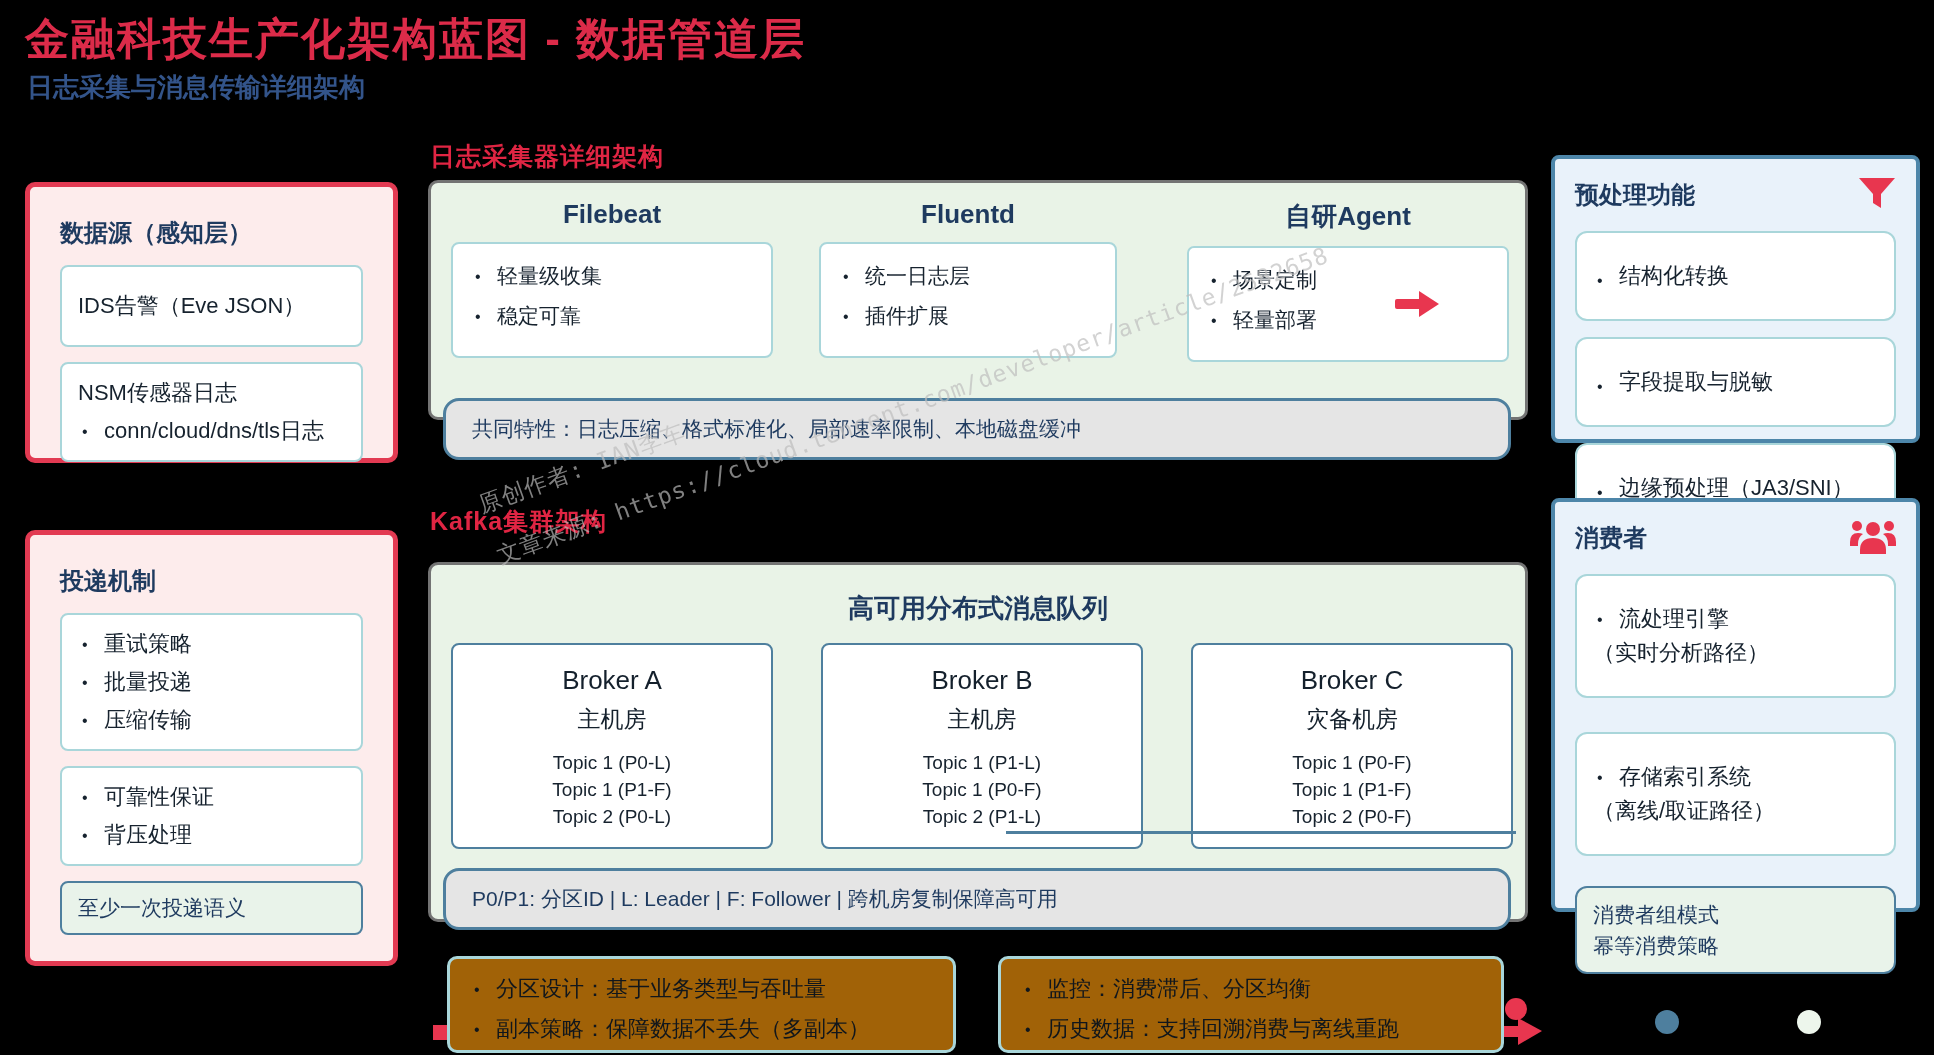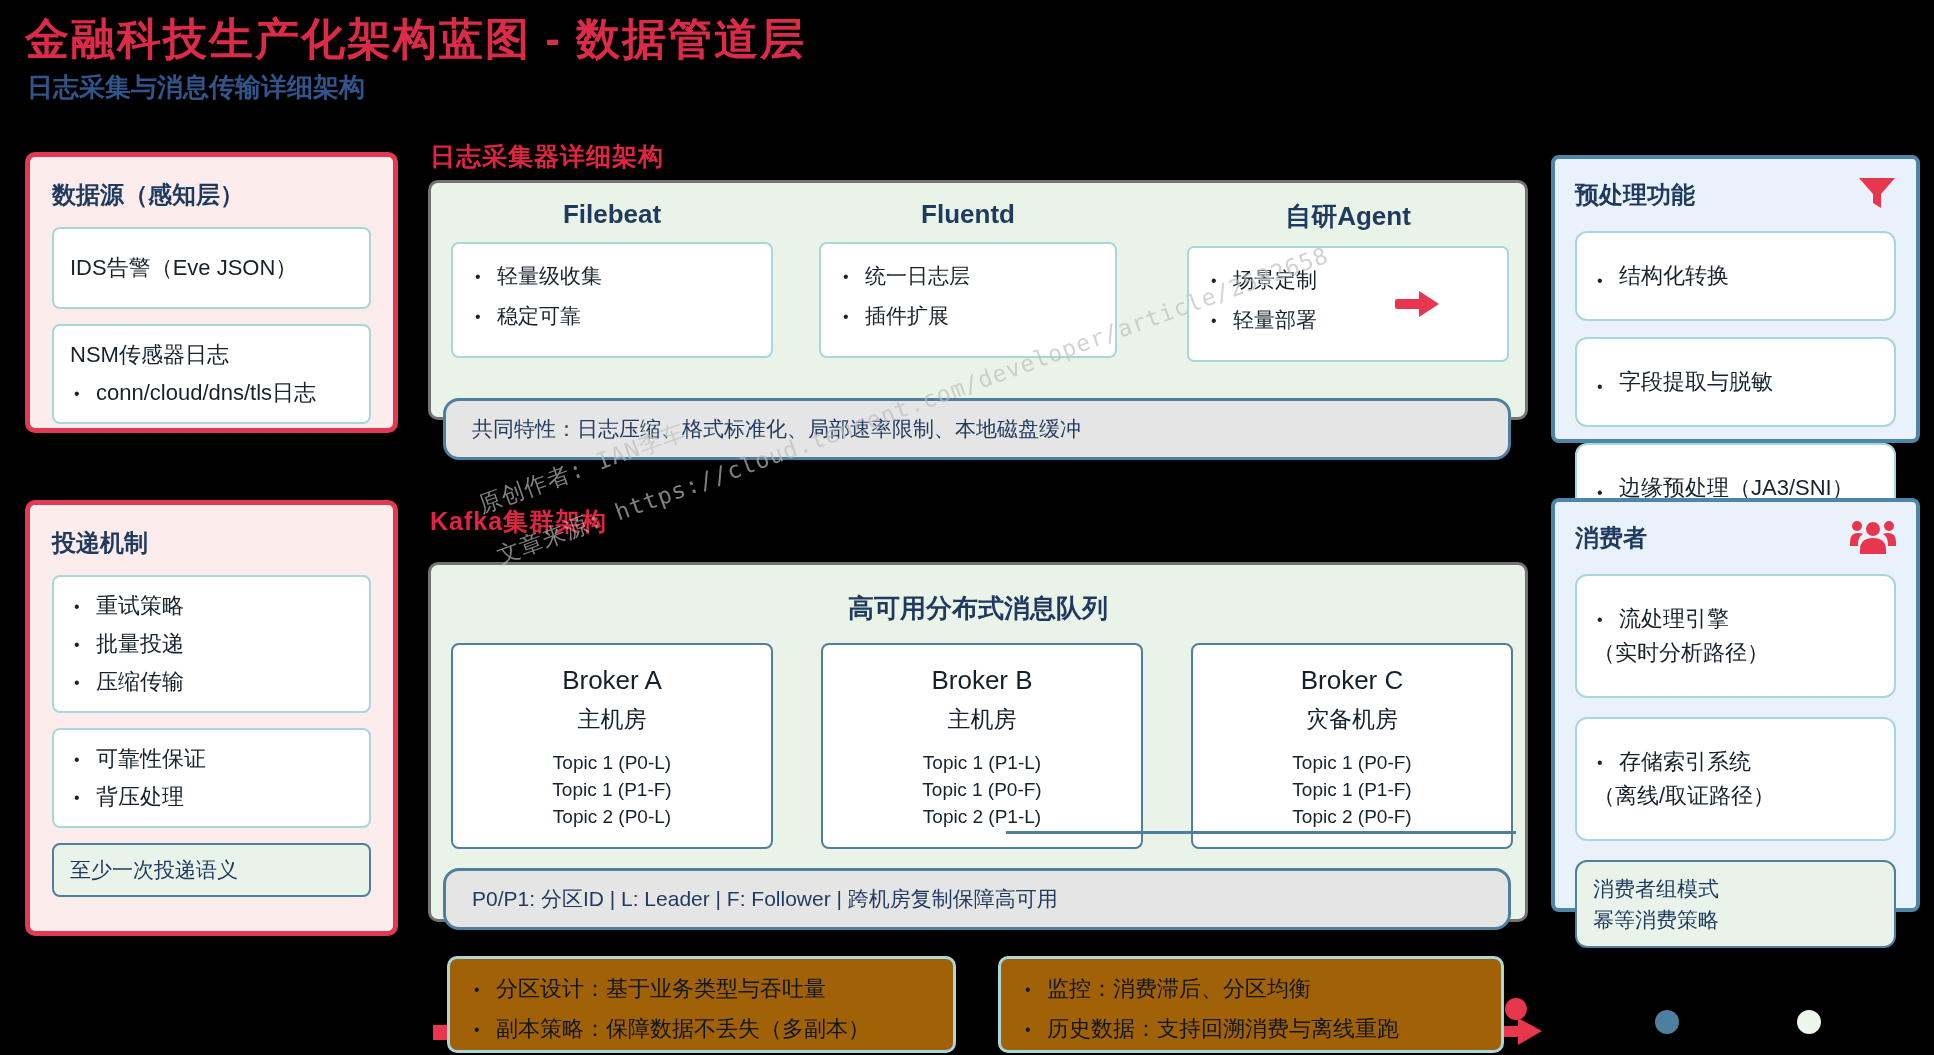--- a/index.html
+++ b/index.html
@@ -6,21 +6,21 @@
   #canvas{position:relative;width:1934px;height:1055px;background:#000;
     font-family:"Liberation Sans","DejaVu Sans",sans-serif;overflow:hidden;color:#16222e;}
   .abs{position:absolute;}
 
   
   .page-title{left:25px;top:10px;font-size:44px;font-weight:900;color:#dc2b49;letter-spacing:2px;}
   .page-subtitle{left:27px;top:70px;font-size:26px;font-weight:700;color:#33548a;}
   .sec-header{font-size:25px;font-weight:800;color:#e02543;letter-spacing:1px;}
 
   
-  .pink-box{background:#fdecec;border:5px solid #e23a52;border-radius:10px;padding:22px;box-sizing:border-box;}
+  .pink-box{background:#fdecec;border:5px solid #e23a52;border-radius:10px;padding:30px;box-sizing:border-box;margin-top:30px;}
   .box-title{font-size:24px;font-weight:800;color:#1e3a5f;margin-bottom:16px;}
   .wcard{background:#fff;border:2px solid #a9d6da;border-radius:8px;padding:10px 16px;font-size:22px;
     color:#16222e;margin-bottom:15px;line-height:36px;}
   .wcard.tall{line-height:38px;}
   .bl{position:relative;padding-left:26px;}
   .bl::before{content:"•";position:absolute;left:4px;font-size:16px;top:1px;}
 
   .green-badge{background:#e9f3ea;border:2px solid #4e7f9e;border-radius:8px;padding:10px 16px;
     font-size:21px;color:#1e3a5f;line-height:30px;}
 
@@ -226,23 +226,23 @@
         <circle cx="7" cy="6" r="5" fill="#e8364f"></circle>
         <path d="M0 22 q0 -9 8 -9 q3 0 5 1 q-5 3 -5 10 v2 h-8 z" fill="#e8364f"></path>
         <circle cx="39" cy="6" r="5" fill="#e8364f"></circle>
         <path d="M46 22 q0 -9 -8 -9 q-3 0 -5 1 q5 3 5 10 v2 h8 z" fill="#e8364f"></path>
       </svg>
     </div>
     <div class="ritem">
       <div class="bl">流处理引擎</div>
       <div>（实时分析路径）</div>
     </div>
-    <div class="ritem" style="margin-top:19px;">
+    <div class="ritem" style="margin-top:34px;">
       <div class="bl">存储索引系统</div>
       <div>（离线/取证路径）</div>
     </div>
-    <div class="badge2" style="margin-top:19px;">
+    <div class="badge2" style="margin-top:30px;">
       <div>消费者组模式</div>
       <div>幂等消费策略</div>
     </div>
   </div>
 
 </div>
 
 </body></html>

